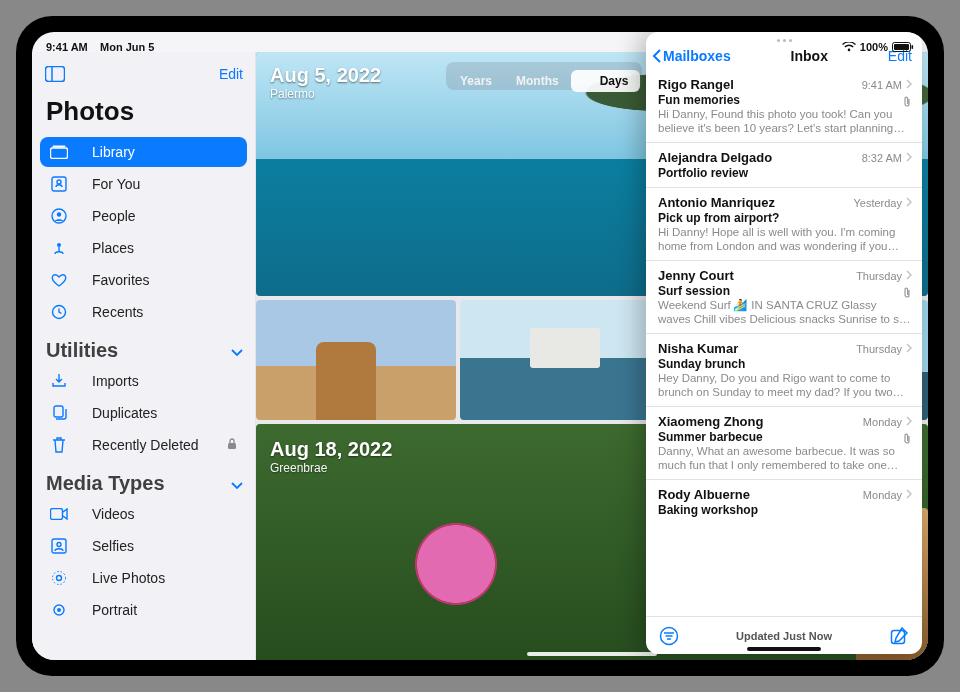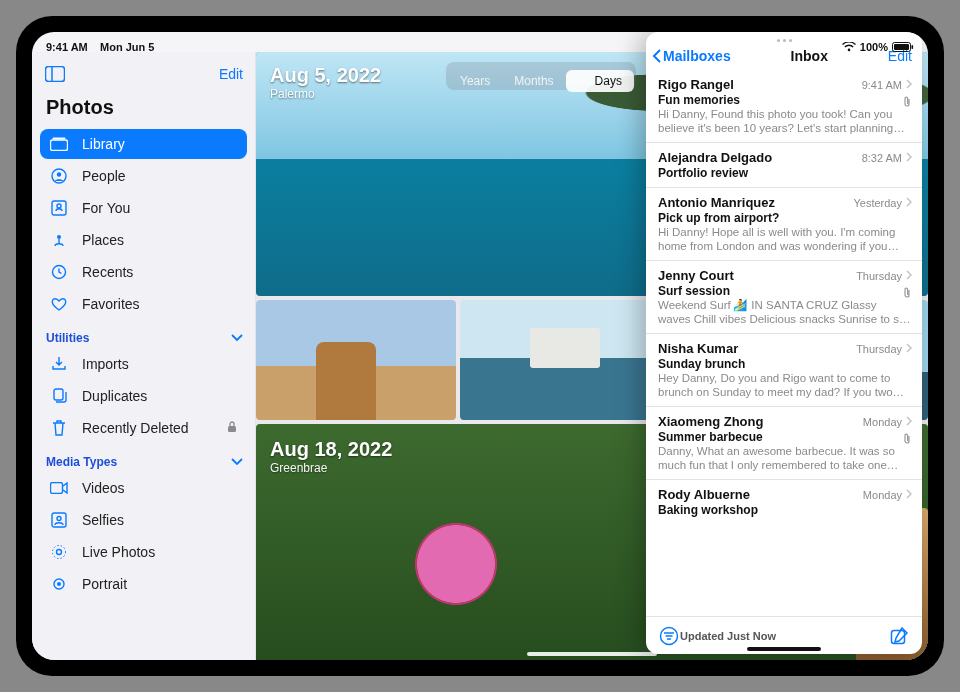--- a/index.html
+++ b/index.html
@@ -23,40 +23,40 @@
   .wifi-icon, .battery-icon { display:inline-flex; }
   
   .app { position:absolute; top:20px; left:0; right:0; bottom:0; display:flex; }
   .sidebar {
     width:224px; flex:none; background:#f2f2f6; border-right:1px solid #e3e3e6;
     display:flex; flex-direction:column; padding-top:4px;
   }
   .sidebar-top { display:flex; align-items:center; justify-content:space-between; padding:6px 12px 4px 10px; }
   .sidebar-toggle { width:26px; height:24px; border-radius:6px; display:flex; align-items:center; justify-content:center; color:#0a7aff; }
   .sidebar-edit { color:#0a7aff; font-size:14px; }
-  .sidebar-title { font-size:20px; font-weight:700; padding:6px 12px 10px 14px; color:#111; }
+  .sidebar-title { font-size:26px; font-weight:700; padding:6px 12px 10px 14px; color:#111; }
   .side-list { padding:0 8px; overflow:hidden; }
   .side-item {
-    display:flex; align-items:center; gap:14px; padding:6px 10px; border-radius:8px;
+    display:flex; align-items:center; gap:24px; padding:6px 10px; border-radius:8px;
     font-size:14px; color:#222; margin-bottom:2px;
   }
   .side-item.active { background:#0a7aff; color:#fff; }
   .side-item.active .side-icon { color:#fff; }
   .side-icon { width:18px; height:18px; color:#0a7aff; display:flex; align-items:center; justify-content:center; flex:none; }
   .side-item .trail { margin-left:auto; color:#8a8a8e; }
-  .section-head { display:flex; align-items:center; justify-content:space-between; padding:10px 12px 4px 14px; font-size:12px; font-weight:700; color:#1d4ed8; }
+  .section-head { display:flex; align-items:center; justify-content:space-between; padding:10px 12px 4px 14px; font-size:20px; font-weight:700; color:#404040; }
   .section-head .chev { color:#0a7aff; }
 
   .main { position:relative; flex:1; background:#e9e9ec; }
   .scope-seg {
     position:absolute; top:10px; left:190px; height:28px; display:flex;
     background:rgba(118,118,128,0.24); border-radius:8px; align-items:center; padding:2px;
     font-size:12px; color:#fff; z-index:5;
   }
-  .seg { padding:4px 12px; border-radius:6px; font-weight:400; color:#f2f2f2;margin-top:10px; }
+  .seg { padding:4px 12px; border-radius:6px; font-weight:700; color:#f2f2f2;margin-top:10px; }
   .seg.sel { background:rgba(255,255,255,0.92); color:#111;padding-left:29px; }
   .grp {
     position:absolute; color:#fff; text-shadow:0 1px 2px rgba(0,0,0,0.5);
     z-index:4; padding-left:14px;
   }
   .grp .d { font-size:20px; font-weight:700; }
   .grp .l { font-size:12px; opacity:0.95; }
   .tile { position:absolute; border-radius:4px; overflow:hidden; }
   
   .t1 { left:0; top:0; right:0; height:244px; background:linear-gradient(#1fa0c8 0%, #1fa0c8 44%, #0b7fa0 44%, #0f6c8a 100%); }
@@ -99,21 +99,21 @@
   .msg .from { font-size:13px; font-weight:700; color:#111; }
   .msg .time { font-size:11px; color:#8a8a8e; display:flex; align-items:center; gap:4px; }
   .msg .chev { color:#c3c3c8; }
   .msg .subj { font-size:12px; font-weight:600; color:#111; margin-top:1px; }
   .msg .prev { font-size:11.5px; color:#8a8a8e; line-height:1.25; max-height:28px; overflow:hidden; }
   .attach { color:#9a9a9e; }
   .so-toolbar {
     height:38px; border-top:0.5px solid #e2e2e6; display:flex; align-items:center;
     justify-content:space-between; padding:0 12px; font-size:11px; color:#555;
   }
-  .so-toolbar .center { flex:1; font-weight:600; }
+  .so-toolbar .center { flex:1; text-align:center; font-weight:600; }
   .tool-ic { color:#0a7aff; width:22px; height:22px; display:flex; align-items:center; justify-content:center; }
   .so-home { position:absolute; bottom:3px; left:50%; transform:translateX(-50%); width:74px; height:4px; border-radius:3px; background:#111; }
 
   .home-ind { position:absolute; bottom:4px; left:50%; transform:translateX(-50%); width:130px; height:4px; border-radius:3px; background:rgba(255,255,255,0.9); z-index:8;}
 </style>
 </head>
 <body>
 
 <div class="device">
   <div class="screen">
@@ -161,62 +161,62 @@
                 <svg width="18" height="14" viewBox="0 0 18 14">
                   <rect x="0.5" y="3" width="17" height="10.5" rx="2" fill="none" stroke="currentColor" stroke-width="1.4"></rect>
                   <rect x="2.5" y="0.5" width="13" height="2" rx="1" fill="currentColor"></rect>
                 </svg>
               </span>
             <span>Library</span>
           </div>
           <div class="side-item">
             <span class="side-icon">
                 <svg width="16" height="16" viewBox="0 0 16 16">
+                  <rect x="1" y="1" width="14" height="14" rx="2" fill="none" stroke="currentColor" stroke-width="1.4"></rect>
+                  <path d="M5 11 C5 8 11 8 11 11" fill="none" stroke="currentColor" stroke-width="1.4"></path>
+                  <circle cx="8" cy="6" r="2" fill="none" stroke="currentColor" stroke-width="1.4"></circle>
+                </svg>
+              </span>
+            <span>For You</span>
+          </div>
+          <div class="side-item">
+            <span class="side-icon">
+                <svg width="16" height="16" viewBox="0 0 16 16">
                   <circle cx="8" cy="8" r="7" fill="none" stroke="currentColor" stroke-width="1.4"></circle>
                   <circle cx="8" cy="6.5" r="2.2" fill="currentColor"></circle>
                   <path d="M3.8 13 C4.5 10.5 11.5 10.5 12.2 13" fill="currentColor"></path>
                 </svg>
               </span>
             <span>People</span>
           </div>
           <div class="side-item">
             <span class="side-icon">
                 <svg width="16" height="16" viewBox="0 0 16 16">
-                  <rect x="1" y="1" width="14" height="14" rx="2" fill="none" stroke="currentColor" stroke-width="1.4"></rect>
-                  <path d="M5 11 C5 8 11 8 11 11" fill="none" stroke="currentColor" stroke-width="1.4"></path>
-                  <circle cx="8" cy="6" r="2" fill="none" stroke="currentColor" stroke-width="1.4"></circle>
-                </svg>
-              </span>
-            <span>For You</span>
-          </div>
-          <div class="side-item">
-            <span class="side-icon">
-                <svg width="16" height="16" viewBox="0 0 16 16">
                   <circle cx="8" cy="5" r="2" fill="currentColor"></circle>
                   <path d="M8 7 L8 11 M4 14 C4 11 12 11 12 14" fill="none" stroke="currentColor" stroke-width="1.4"></path>
                 </svg>
               </span>
             <span>Places</span>
           </div>
           <div class="side-item">
             <span class="side-icon">
+                <svg width="16" height="14" viewBox="0 0 16 14">
+                  <path d="M8 13 C-4 5 3 -2 8 4 C13 -2 20 5 8 13Z" fill="none" stroke="currentColor" stroke-width="1.4"></path>
+                </svg>
+              </span>
+            <span>Favorites</span>
+          </div>
+          <div class="side-item">
+            <span class="side-icon">
                 <svg width="16" height="16" viewBox="0 0 16 16">
                   <circle cx="8" cy="8" r="6.5" fill="none" stroke="currentColor" stroke-width="1.4"></circle>
                   <path d="M8 4.5 V8 L10.5 9.5" fill="none" stroke="currentColor" stroke-width="1.4"></path>
                 </svg>
               </span>
             <span>Recents</span>
-          </div>
-          <div class="side-item">
-            <span class="side-icon">
-                <svg width="16" height="14" viewBox="0 0 16 14">
-                  <path d="M8 13 C-4 5 3 -2 8 4 C13 -2 20 5 8 13Z" fill="none" stroke="currentColor" stroke-width="1.4"></path>
-                </svg>
-              </span>
-            <span>Favorites</span>
           </div>
         </div>
 
         <div class="section-head">
           <span>Utilities</span>
           <span class="chev"><svg width="12" height="8" viewBox="0 0 12 8">
                 <path d="M1 1 L6 6 L11 1" fill="none" stroke="#0a7aff" stroke-width="1.8"></path>
               </svg></span>
         </div>
         <div class="side-list">

